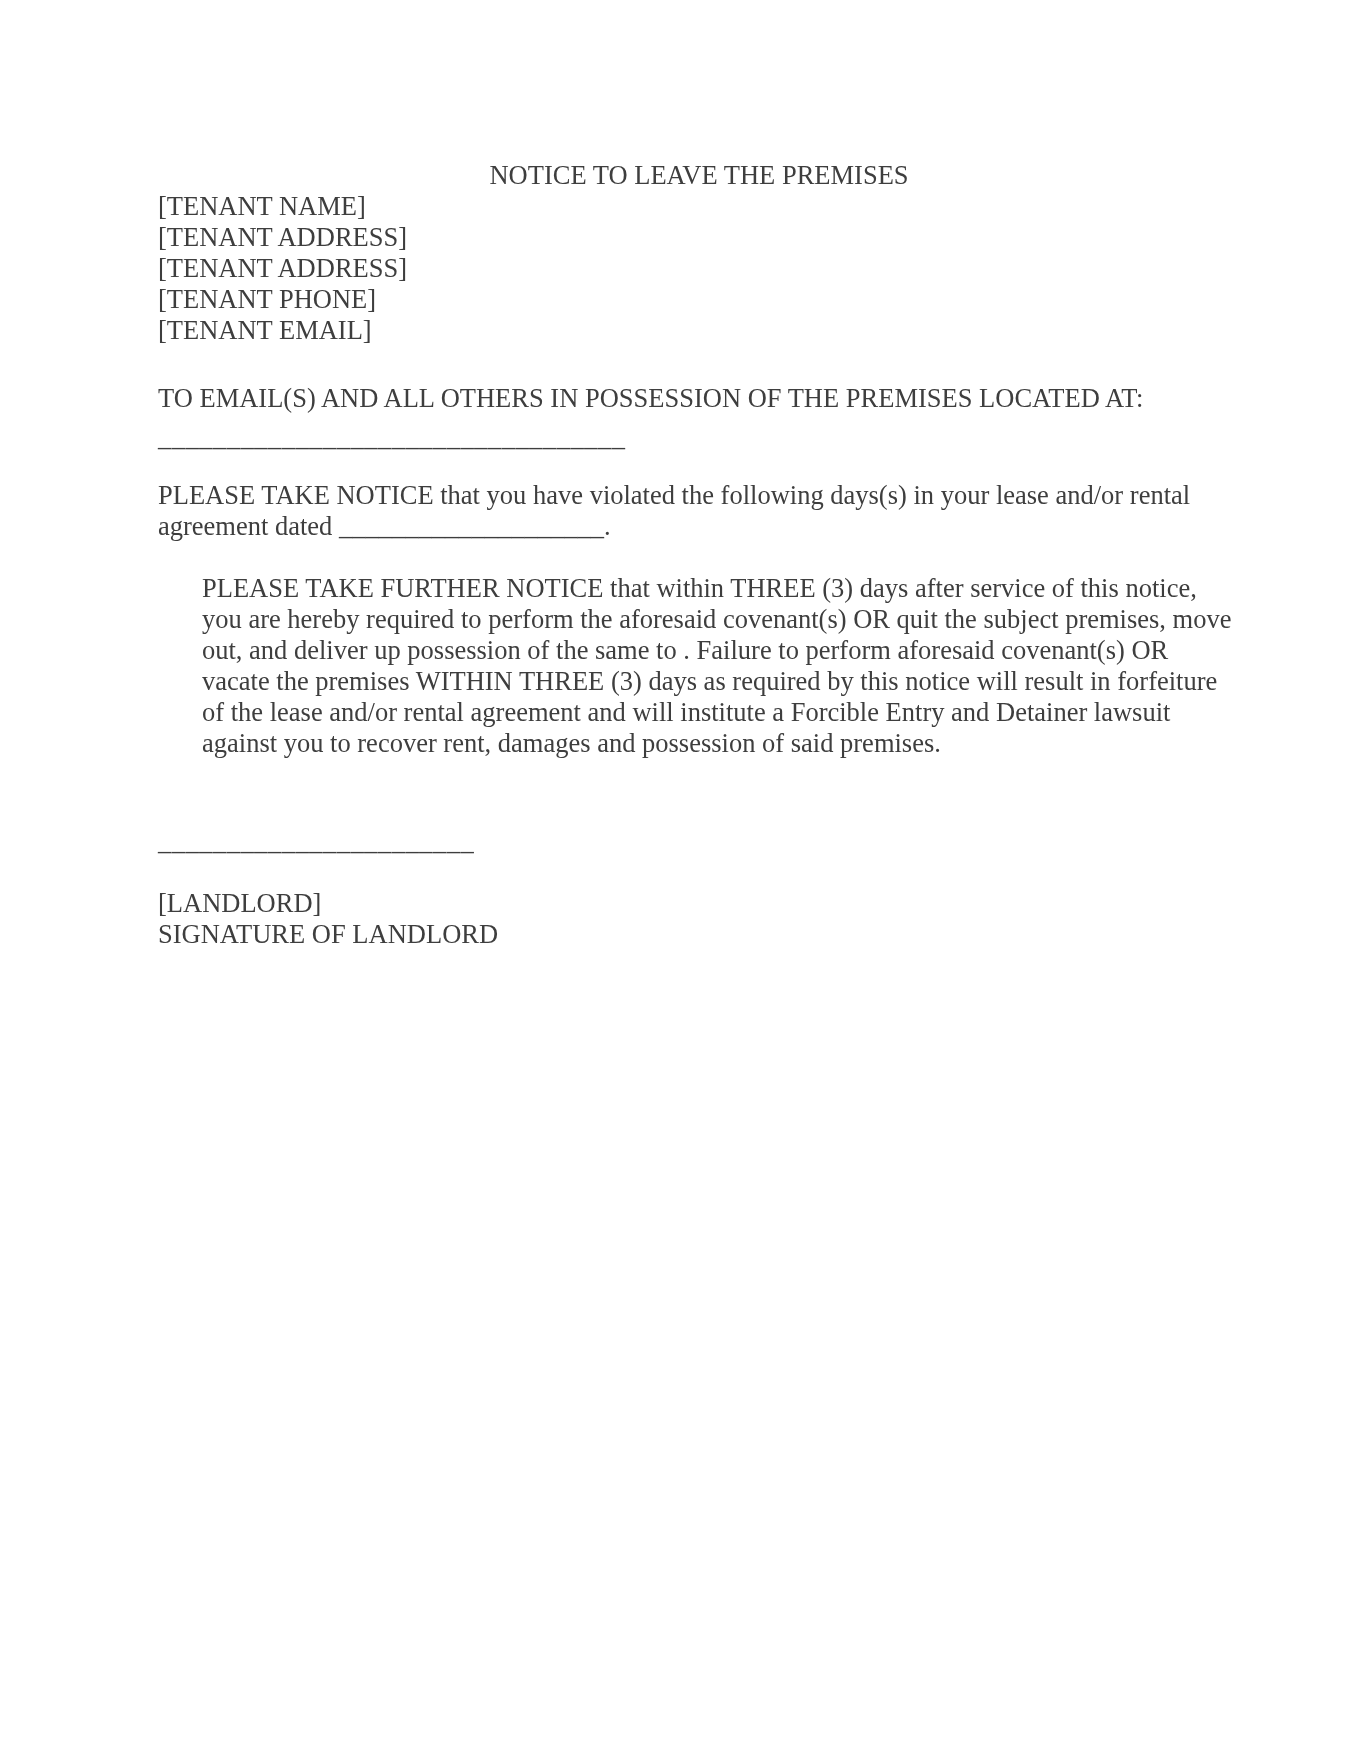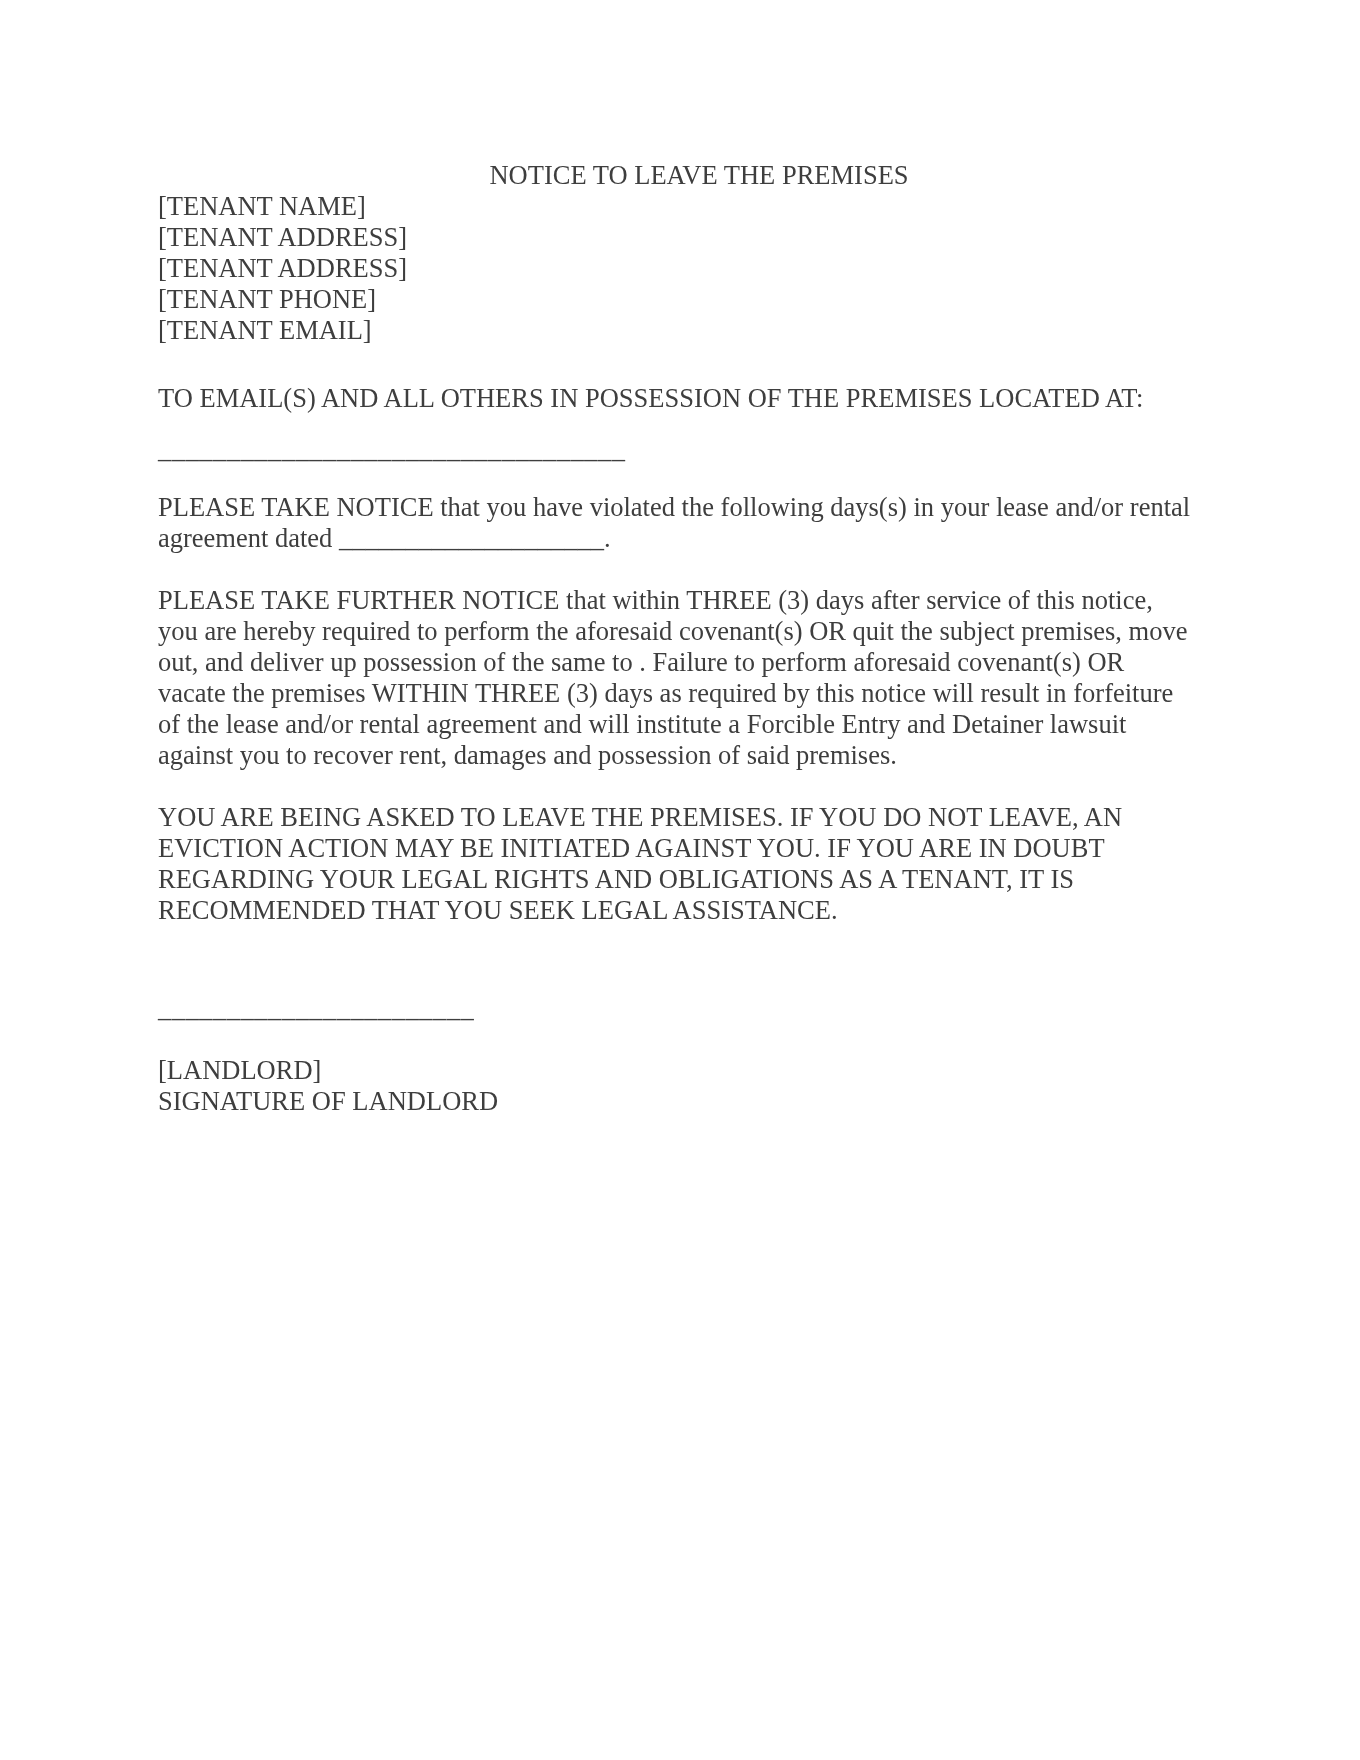--- a/index.html
+++ b/index.html
@@ -21,23 +21,23 @@
     width: 100%;
   }
   .doc-title {
     text-align: center;
     margin: 0 45px 68px 0; 
     white-space: pre-line;
   }
   .doc-block { white-space: pre-line; margin: 0; }
   .tenant-block { }
   .to-line { margin-top: 37px; }
-  .premises-blank { margin-top: 20px; letter-spacing: 0.5px; }
+  .premises-blank { margin-top: 8px; letter-spacing: 0.5px; }
   .para-notice { margin-top: 27px; }
-  .para-further { margin-top: 31px; }
+  .para-further { margin-top: 31px; margin-left: 44px; }
   .para-warning { margin-top: 31px; }
   .landlord-line { margin-top: 31px; }
   .signature-blank { margin-top: 67px; letter-spacing: 0.5px; }
   .signature-label { margin-top: 0; }
 </style>
 </head>
 <body>
 
 <div class="page">
   <div class="content">
@@ -57,24 +57,20 @@
     <div class="doc-block para-notice">PLEASE TAKE NOTICE that you have violated the following days(s) in your lease and/or rental
 agreement dated ____________________.</div>
 
     <div class="doc-block para-further">PLEASE TAKE FURTHER NOTICE that within THREE (3) days after service of this notice,
 you are hereby required to perform the aforesaid covenant(s) OR quit the subject premises, move
 out, and deliver up possession of the same to . Failure to perform aforesaid covenant(s) OR
 vacate the premises WITHIN THREE (3) days as required by this notice will result in forfeiture
 of the lease and/or rental agreement and will institute a Forcible Entry and Detainer lawsuit
 against you to recover rent, damages and possession of said premises.</div>
 
-    <div class="doc-block para-warning">YOU ARE BEING ASKED TO LEAVE THE PREMISES. IF YOU DO NOT LEAVE, AN
-EVICTION ACTION MAY BE INITIATED AGAINST YOU. IF YOU ARE IN DOUBT
-REGARDING YOUR LEGAL RIGHTS AND OBLIGATIONS AS A TENANT, IT IS
-RECOMMENDED THAT YOU SEEK LEGAL ASSISTANCE.</div>
 
     <div class="doc-block signature-blank">_______________________</div>
 
     <div class="doc-block landlord-line">[LANDLORD]</div>
 
     <div class="doc-block signature-label">SIGNATURE OF LANDLORD</div>
 
   </div>
 </div>
 

